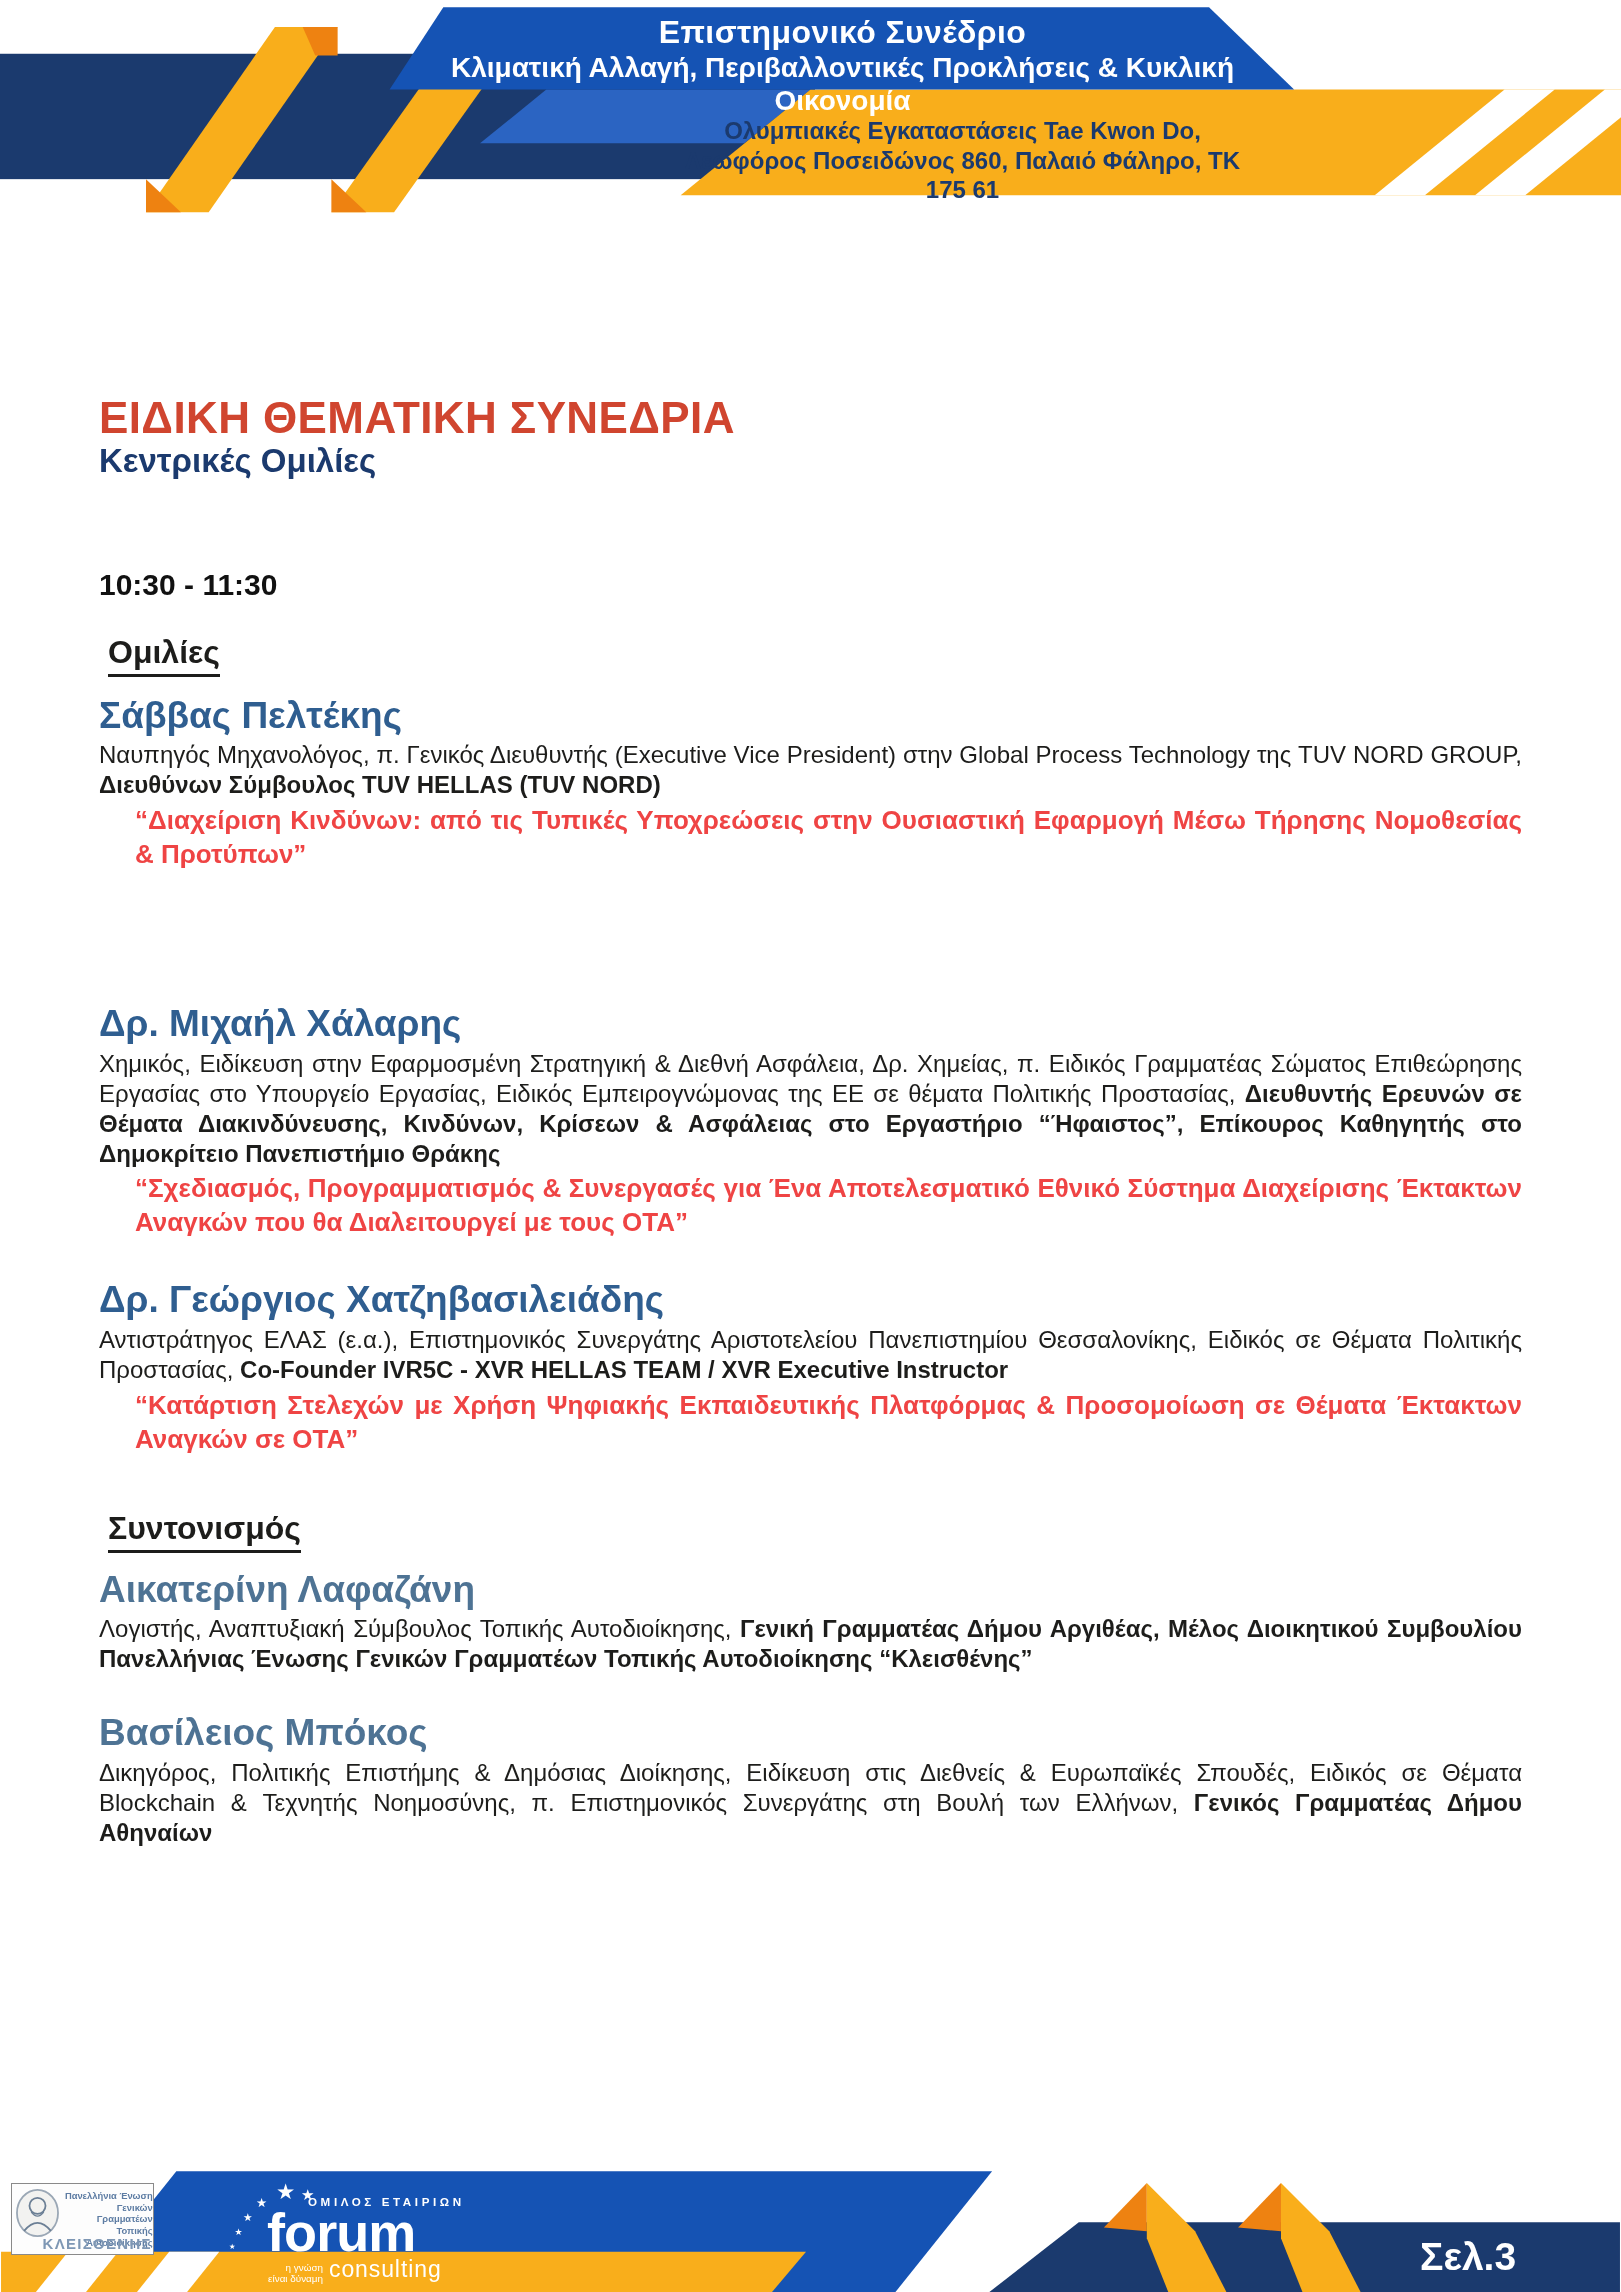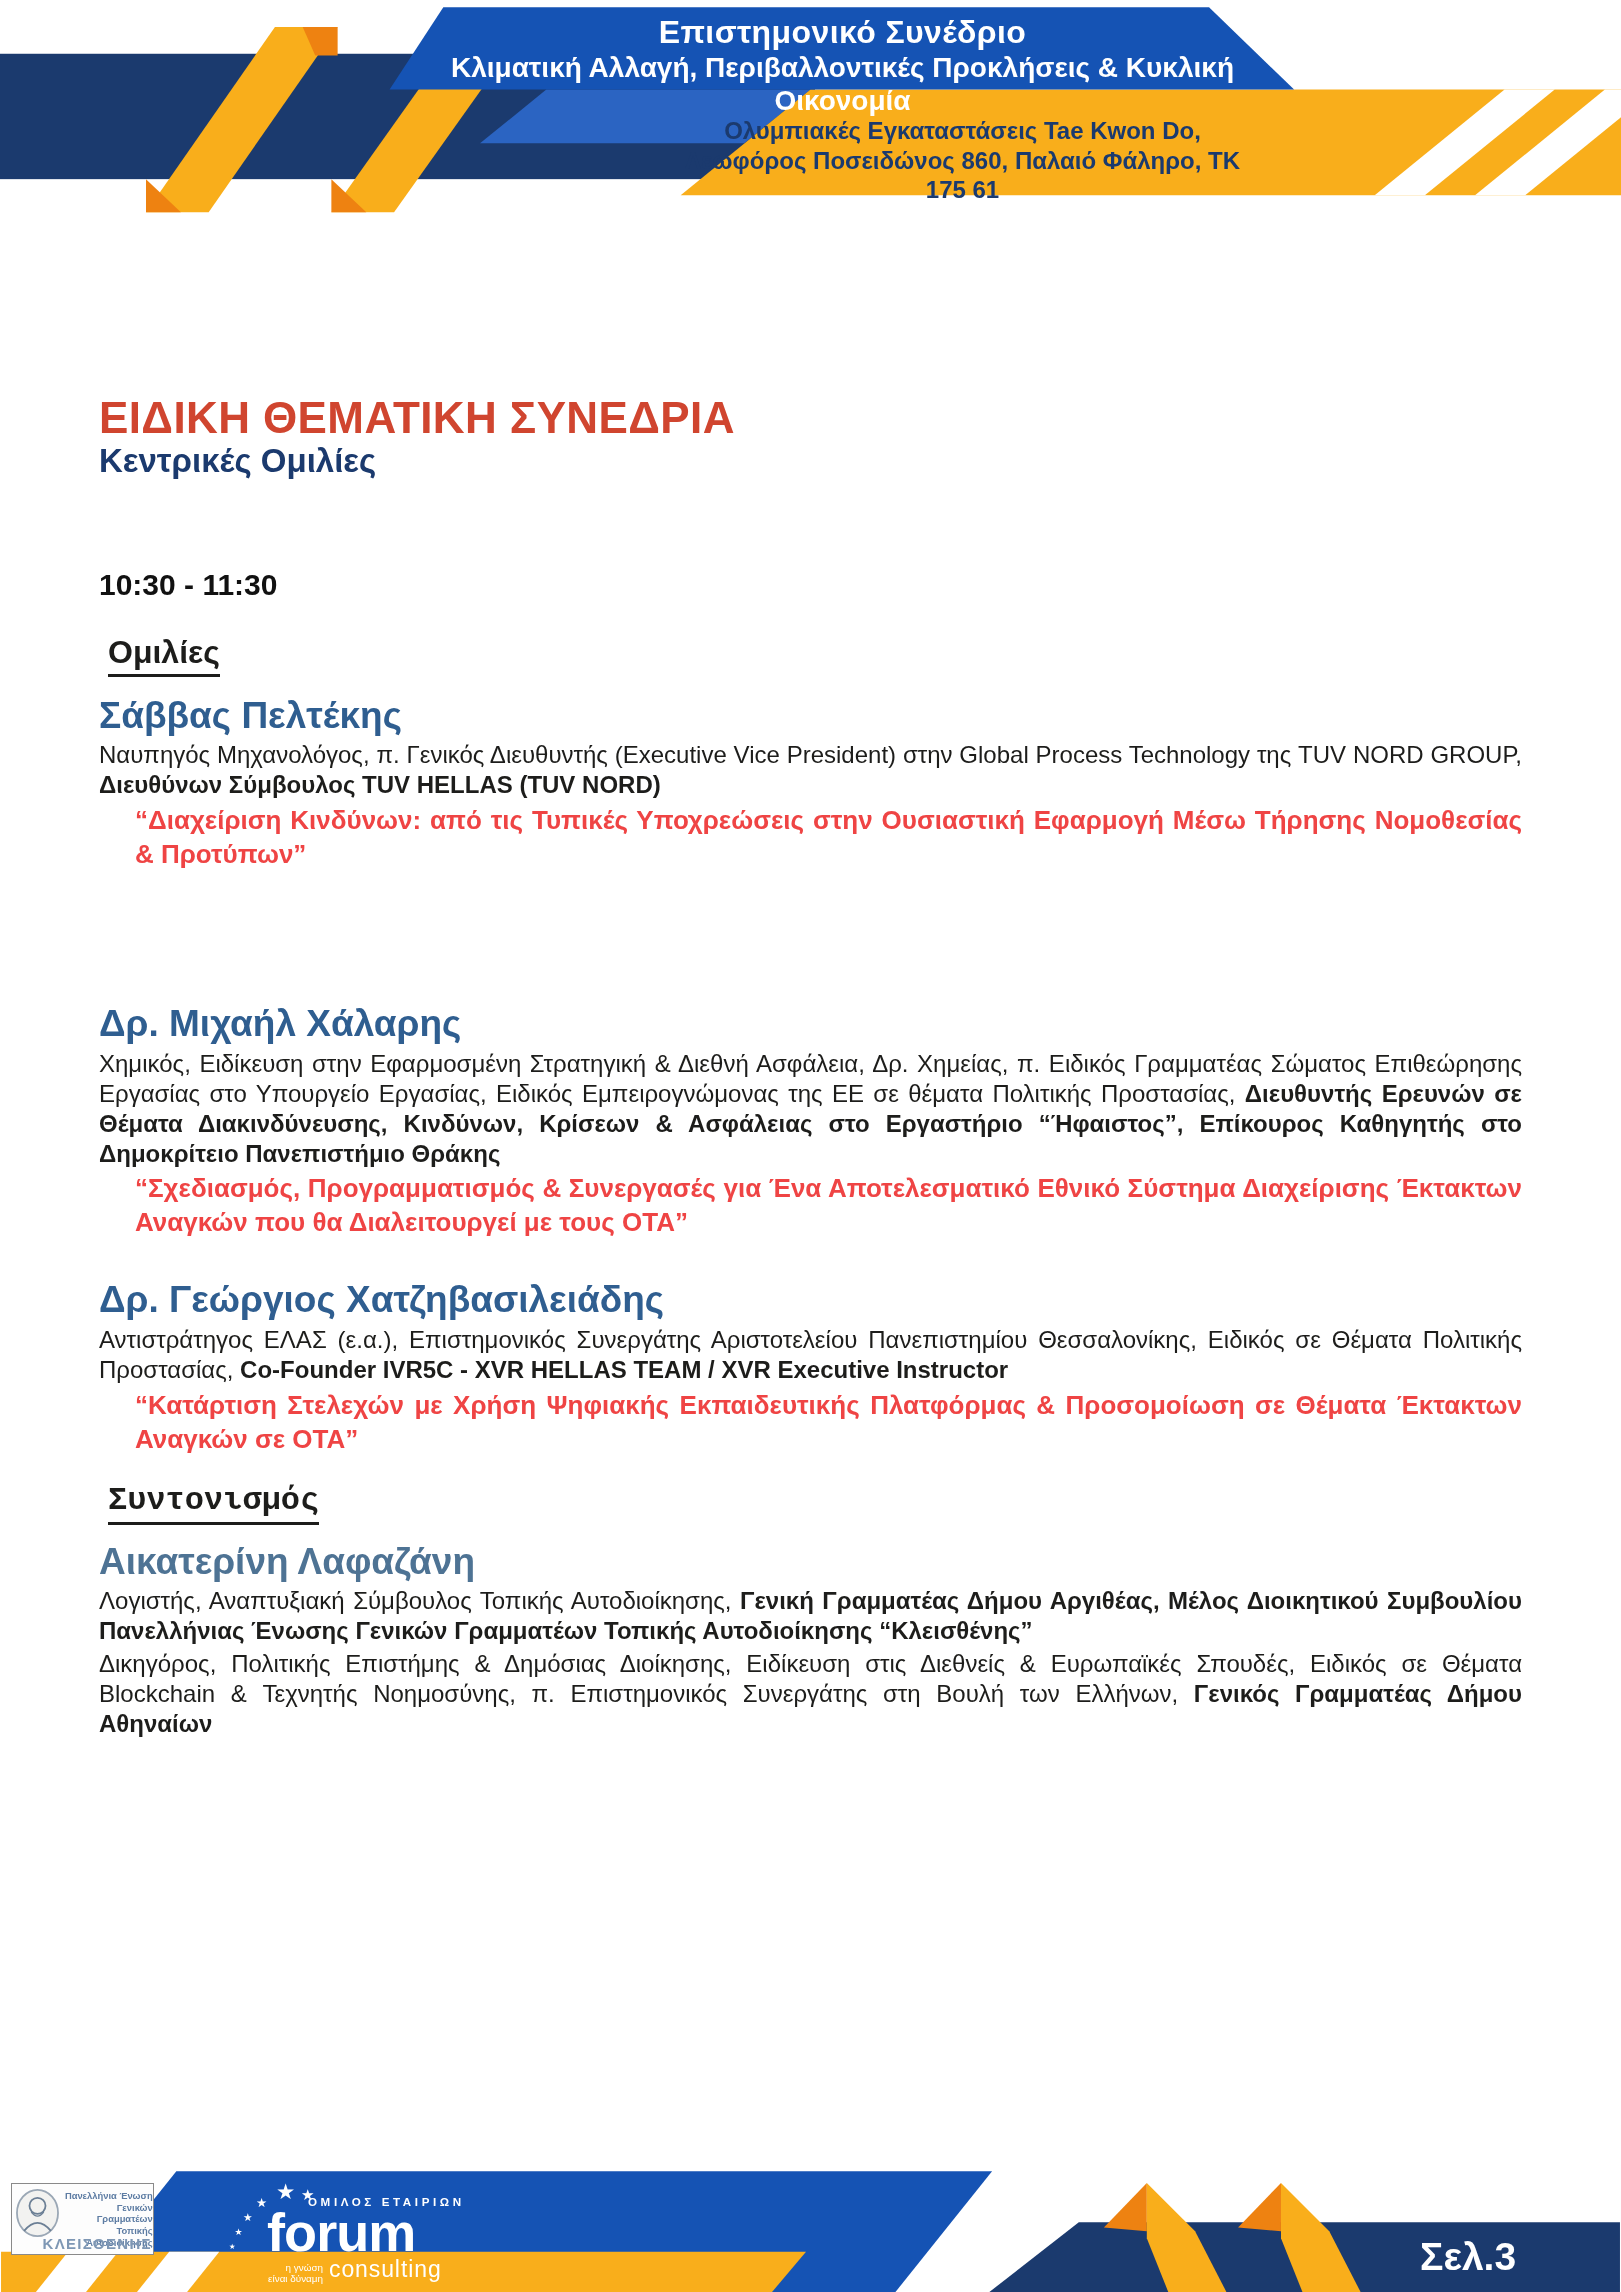--- a/index.html
+++ b/index.html
@@ -32,21 +32,21 @@
     border-bottom:3.6px solid #1d1d1b; padding-bottom:2.7px;
   }
   .speaker-name { color:#2f5e90; font-size:37px; font-weight:bold; line-height:45px; }
   .coord-name   { color:#4e7394; font-size:37px; font-weight:bold; line-height:45px; }
   .bio { font-size:24px; line-height:30px; color:#1d1d1b; text-align:justify; margin-top:2.7px; }
   .bio b { font-weight:bold; }
   .talk { font-size:26px; line-height:34px; color:#ef4444; font-weight:bold; text-align:justify; margin-top:2.7px;margin-left:36px; }
   .mt-sp1 { margin-top:16px; }
   .mt-sp2 { margin-top:130px; }
   .mt-sp3 { margin-top:38px; }
-  .mt-coord-h { margin-top:26px;font-family:Liberation Mono, monospace; }
+  .mt-coord-h { margin-top:54px; }
   .mt-c1 { margin-top:14.3px; }
   .mt-c2 { margin-top:36px; }
   
   .kleis-box {
     position:absolute; left:10.7px; top:2183px; width:143px; height:72px;
     background:#fdfdfd; border:0.9px solid #8a8a8a; z-index:6;
   }
   .kleis-portrait { position:absolute; left:3.6px; top:3.6px; }
   .kleis-lines { position:absolute; left:52px; top:6.3px; color:#5d7ca3; font-size:9.4px; line-height:11.6px; font-weight:bold;text-align:right; }
   .kleis-name {
@@ -121,20 +121,21 @@
     <p class="bio"><span>Αντιστράτηγος ΕΛΑΣ (ε.α.), Επιστημονικός Συνεργάτης Αριστοτελείου Πανεπιστημίου Θεσσαλονίκης, Ειδικός σε Θέματα Πολιτικής Προστασίας, </span><b>Co-Founder IVR5C - XVR HELLAS TEAM / XVR Executive Instructor</b></p>
     <p class="talk">“Κατάρτιση Στελεχών με Χρήση Ψηφιακής Εκπαιδευτικής Πλατφόρμας &amp; Προσομοίωση σε Θέματα Έκτακτων Αναγκών σε ΟΤΑ”</p>
 
     <div class="block-heading mt-coord-h">
       <span>Συντονισμός</span>
     </div>
 
     <div class="coord-name mt-c1">Αικατερίνη Λαφαζάνη</div>
     <p class="bio"><span>Λογιστής, Αναπτυξιακή Σύμβουλος Τοπικής Αυτοδιοίκησης, </span><b>Γενική Γραμματέας Δήμου Αργιθέας, Μέλος Διοικητικού Συμβουλίου Πανελλήνιας Ένωσης Γενικών Γραμματέων Τοπικής Αυτοδιοίκησης “Κλεισθένης”</b></p>
 
+    <div class="coord-name mt-c2">Βασίλειος Μπόκος</div>
     <p class="bio"><span>Δικηγόρος, Πολιτικής Επιστήμης &amp; Δημόσιας Διοίκησης, Ειδίκευση στις Διεθνείς &amp; Ευρωπαϊκές Σπουδές, Ειδικός σε Θέματα Blockchain &amp; Τεχνητής Νοημοσύνης, π. Επιστημονικός Συνεργάτης στη Βουλή των Ελλήνων, </span><b>Γενικός Γραμματέας Δήμου Αθηναίων</b></p>
   </div>
 
   <svg class="decor" style="top:2131px;" width="1621" height="161" viewBox="0 0 1810 180">
 
     <polygon points="196,45 1108,45 1000,180 88,180" fill="#1553b4"></polygon>
 
     <polygon points="0,135 900,135 862,180 0,180" fill="#f9ae1b"></polygon>
     <polygon points="75,135 131,135 95,180 39,180" fill="#ffffff"></polygon>
     <polygon points="188,135 244,135 208,180 152,180" fill="#ffffff"></polygon>

